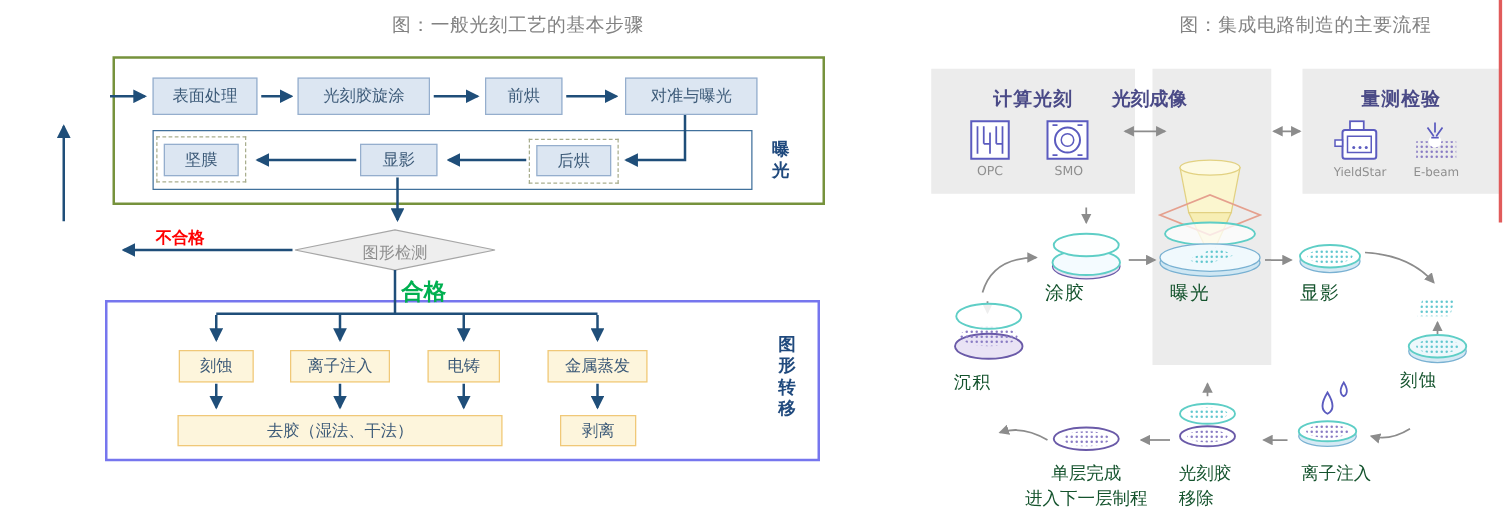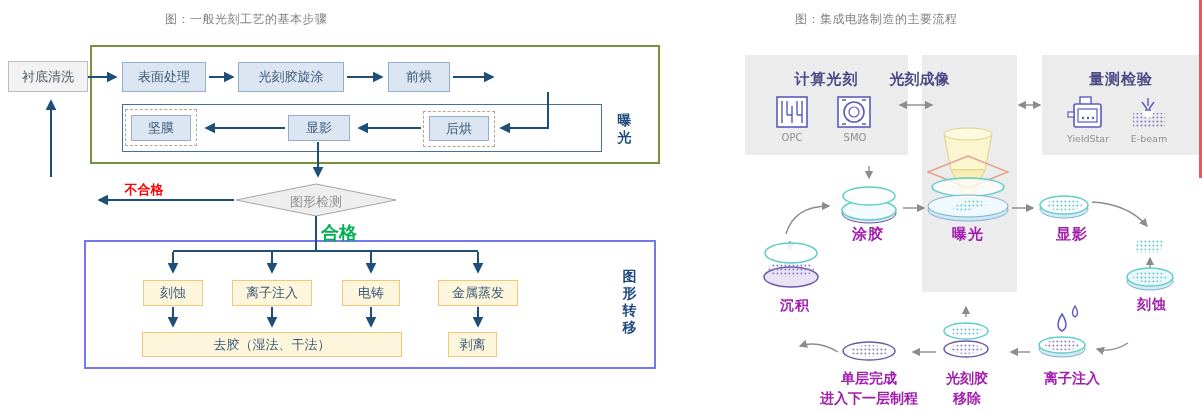--- a/index.html
+++ b/index.html
@@ -4,25 +4,25 @@
 <style>
   html,body{margin:0;padding:0;background:#fff}
   .stage{position:relative;width:1202px;height:412px;background:#fff;overflow:hidden;
          font-family:"DejaVu Sans","Liberation Sans",sans-serif}
   .r0{position:absolute;z-index:0}
   .ovl{position:absolute;left:0;top:0;z-index:1}
   .t{position:absolute;z-index:2}
   .bx{background:#dce6f2;border:1px solid #95aecd;color:#3c5a78;display:flex;align-items:center;justify-content:center;font-size:13px;box-sizing:border-box}
   .gx{background:#f2f2f2;border:1px solid #bdbdbd;color:#4d5a68;display:flex;align-items:center;justify-content:center;font-size:13px;box-sizing:border-box}
   .yx{background:#fdf5dc;border:1px solid #f0c878;color:#3c5a78;display:flex;align-items:center;justify-content:center;font-size:13px;box-sizing:border-box}
-  .ttl{font-size:12px;color:#828282;text-align:left;letter-spacing:.5px}
+  .ttl{font-size:15px;color:#828282;text-align:right;letter-spacing:.5px}
   .vlab{font-size:14px;font-weight:bold;color:#1f497d;line-height:17px;text-align:center;word-break:break-all}
   .phead{font-size:15px;font-weight:bold;color:#4a4a87;text-align:center;letter-spacing:1px}
   .plab{font-size:10px;color:#8f8f8f;text-align:center}
-  .step{font-size:14px;font-weight:bold;color:#a21caf;text-align:center;letter-spacing:1px}
+  .step{font-size:14px;font-weight:normal;color:#14532d;letter-spacing:1px}
   .dash{border:1px dashed #a9ae8e;box-sizing:border-box}
   .ctr{text-align:center}
 </style>
 </head>
 <body>
 
 <div class="stage">
 
   <div class="r0" style="left:90px;top:45px;width:566px;height:115px;border:2px solid #76923c"></div>
   <div class="r0" style="left:122px;top:104px;width:478px;height:46px;border:1px solid #41719c"></div>
@@ -173,42 +173,42 @@
     </g>
 
     <g>
       <ellipse cx="869" cy="351" rx="26" ry="9" fill="#ffffff" stroke="#6a5aa8" stroke-width="1.5"></ellipse>
       <ellipse cx="869" cy="351" rx="19" ry="6" fill="url(#ppurp)"></ellipse>
     </g>
   </svg>
 
   <div class="t ttl" style="left:165px;top:11px;width:350px">图：一般光刻工艺的基本步骤</div>
 
-  <div class="t gx" style="left:8px;top:61px;width:80px;height:31px">衬底清洗</div>
   <div class="t bx" style="left:122px;top:62px;width:84px;height:30px">表面处理</div>
   <div class="t bx" style="left:238px;top:62px;width:106px;height:30px">光刻胶旋涂</div>
   <div class="t bx" style="left:388px;top:62px;width:62px;height:30px">前烘</div>
+  <div class="t bx" style="left:500px;top:62px;width:106px;height:30px">对准与曝光</div>
 
   <div class="t bx" style="left:131px;top:115px;width:60px;height:26px">坚膜</div>
   <div class="t bx" style="left:288px;top:115px;width:62px;height:26px">显影</div>
   <div class="t bx" style="left:429px;top:116px;width:60px;height:25px">后烘</div>
 
   <div class="t vlab" style="left:616px;top:112px;width:17px">曝光</div>
 
 
   <div class="t ctr" style="left:110px;top:181px;width:68px;font-size:13px;font-weight:bold;color:#ff0000">不合格</div>
   <div class="t ctr" style="left:266px;top:193px;width:100px;font-size:13px;color:#8f8f8f">图形检测</div>
   <div class="t" style="left:321px;top:221px;width:44px;font-size:18px;font-weight:bold;color:#00b050">合格</div>
 
   <div class="t yx" style="left:143px;top:280px;width:60px;height:26px">刻蚀</div>
   <div class="t yx" style="left:232px;top:280px;width:80px;height:26px">离子注入</div>
   <div class="t yx" style="left:342px;top:280px;width:58px;height:26px">电铸</div>
   <div class="t yx" style="left:438px;top:280px;width:80px;height:26px">金属蒸发</div>
   <div class="t yx" style="left:142px;top:332px;width:260px;height:25px">去胶（湿法、干法）</div>
-  <div class="t yx" style="left:448px;top:332px;width:49px;height:25px">剥离</div>
+  <div class="t yx" style="left:448px;top:332px;width:61px;height:25px">剥离</div>
 
   <div class="t vlab" style="left:621px;top:268px;width:17px">图形转移</div>
 
   <div class="t phead" style="left:745px;top:70px;width:163px">计算光刻</div>
 
   <div class="t ttl" style="left:795px;top:11px;width:350px">图：集成电路制造的主要流程</div>
   <div class="t phead" style="left:878px;top:70px;width:83px;letter-spacing:0">光刻成像</div>
   <div class="t phead" style="left:1042px;top:70px;width:158px">量测检验</div>
 
   <div class="t plab" style="left:769px;top:132px;width:46px">OPC</div>

